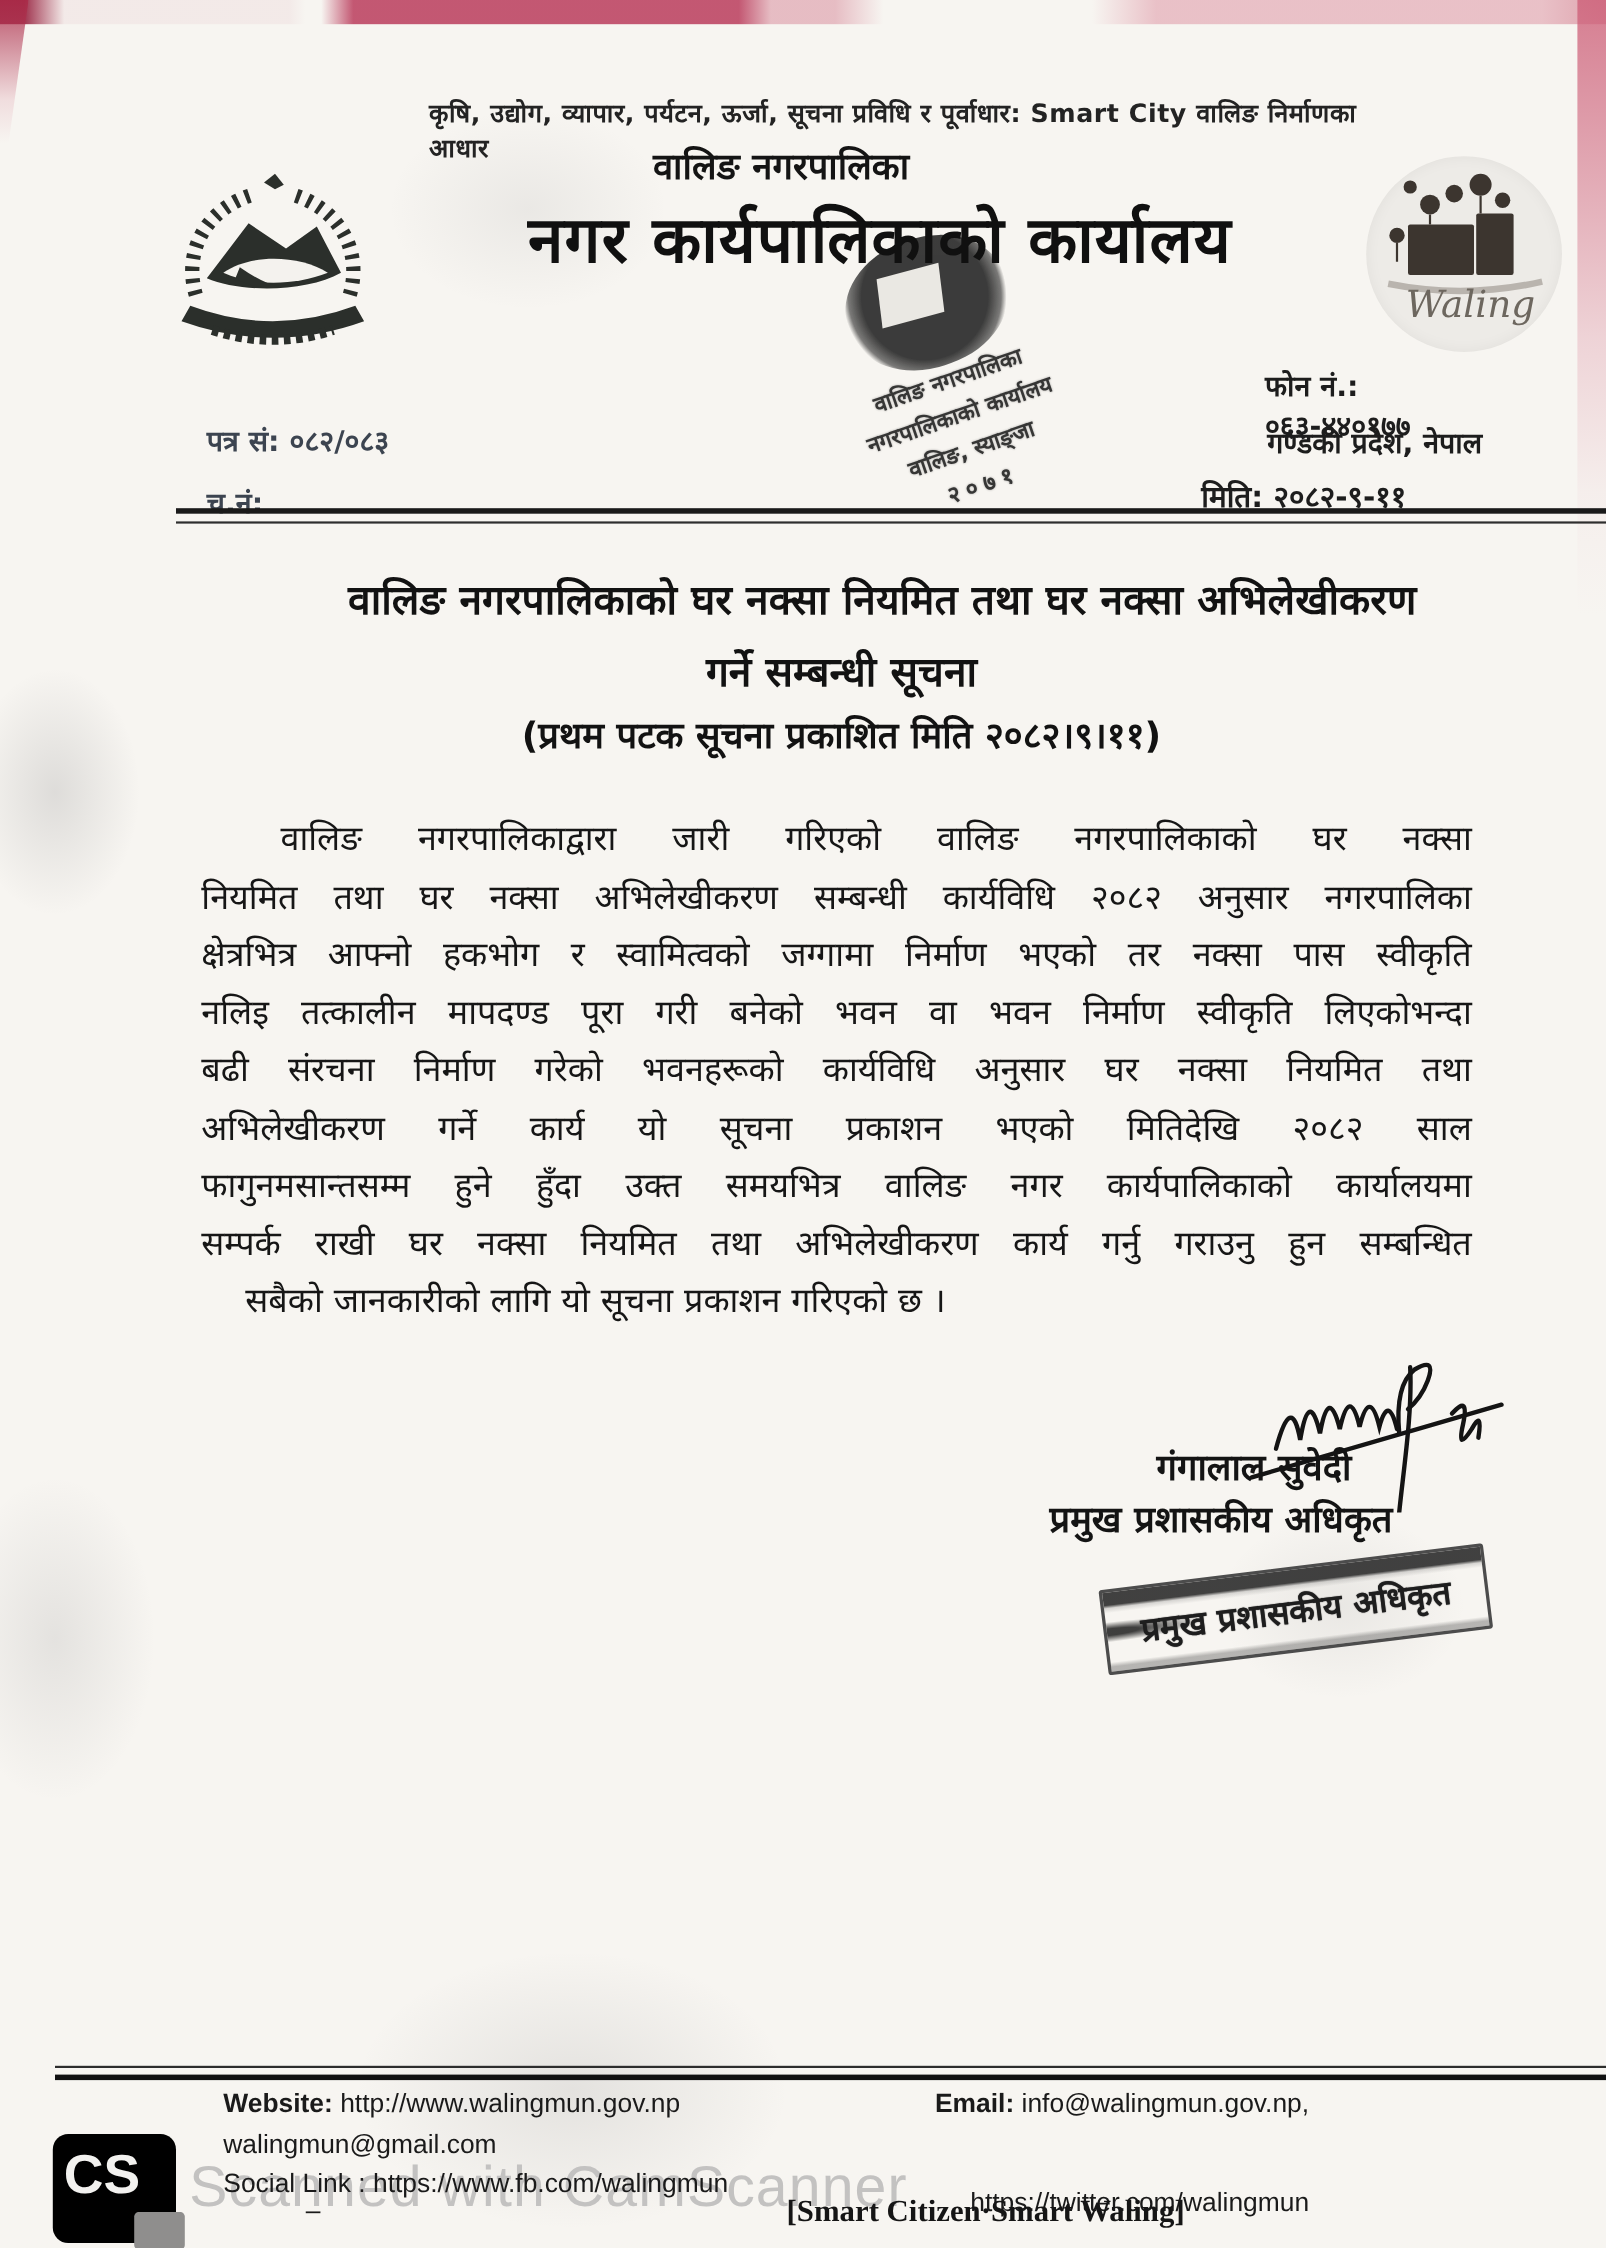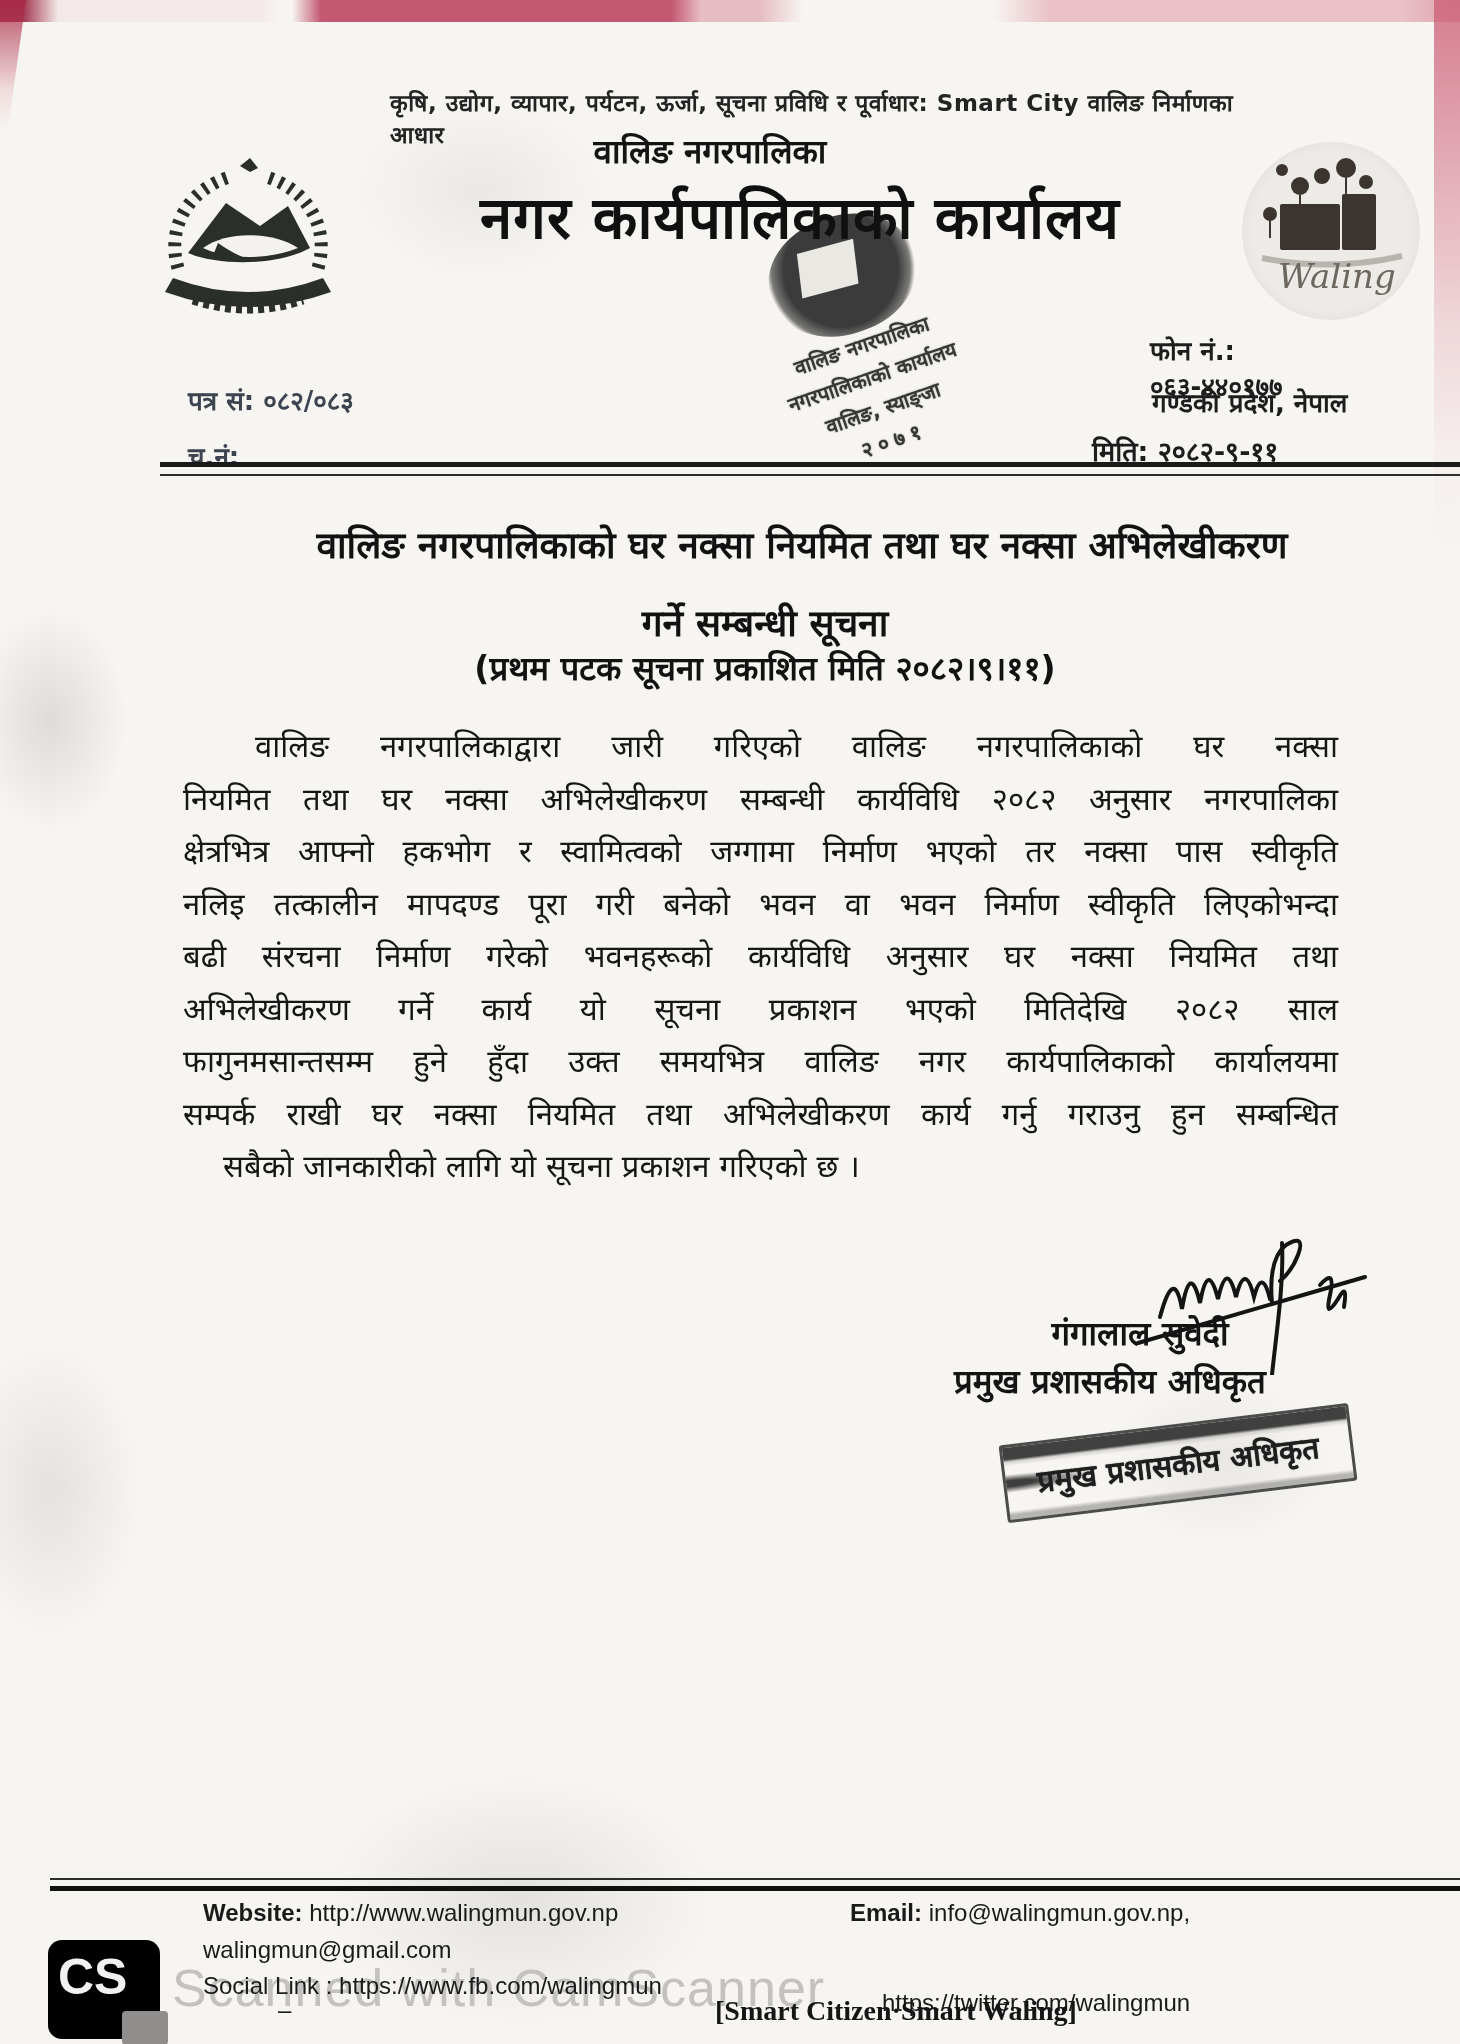--- a/index.html
+++ b/index.html
@@ -58,25 +58,25 @@
   .seal .ln{position:relative;text-align:center;font-weight:bold;color:#262626;
     text-shadow:0 0 2px rgba(40,40,40,.45);}
   .s1{top:104px;font-size:20px;}
   .s2{top:110px;font-size:20px;}
   .s3{top:116px;font-size:20px;}
   .s4{top:122px;font-size:21px;letter-spacing:6px;}
   
   .subj1{position:absolute;left:272px;top:518px;width:1060px;text-align:center;
     font-size:37px;font-weight:bold;color:#121212;}
   .subj2{position:absolute;left:260px;top:584px;width:1010px;text-align:center;
-    font-size:37px;font-weight:bold;color:#121212;margin-top:12px;}
+    font-size:37px;font-weight:bold;color:#121212;}
   .subj3{position:absolute;left:260px;top:645px;width:1010px;text-align:center;
     font-size:33px;font-weight:bold;color:#121212;}
   
-  .body-block{position:absolute;left:183px;top:724px;width:1155px;}
+  .body-block{position:absolute;left:183px;top:740px;width:1155px;}
   .bl{height:52.5px;font-size:31px;color:#161616;
     text-align:justify;text-align-last:justify;white-space:normal;}
   .bl.first{padding-left:72px;box-sizing:border-box;}
   .bl.last{text-align-last:left;margin-left:40px;}
   
   .sig{position:absolute;left:1130px;top:1225px;width:280px;height:150px;z-index:2;}
   .sname{position:absolute;left:950px;top:1310px;width:380px;text-align:center;
     font-size:33px;font-weight:bold;color:#141414;}
   .sdesig{position:absolute;left:910px;top:1358px;width:400px;text-align:center;
     font-size:33px;font-weight:bold;color:#141414;}

